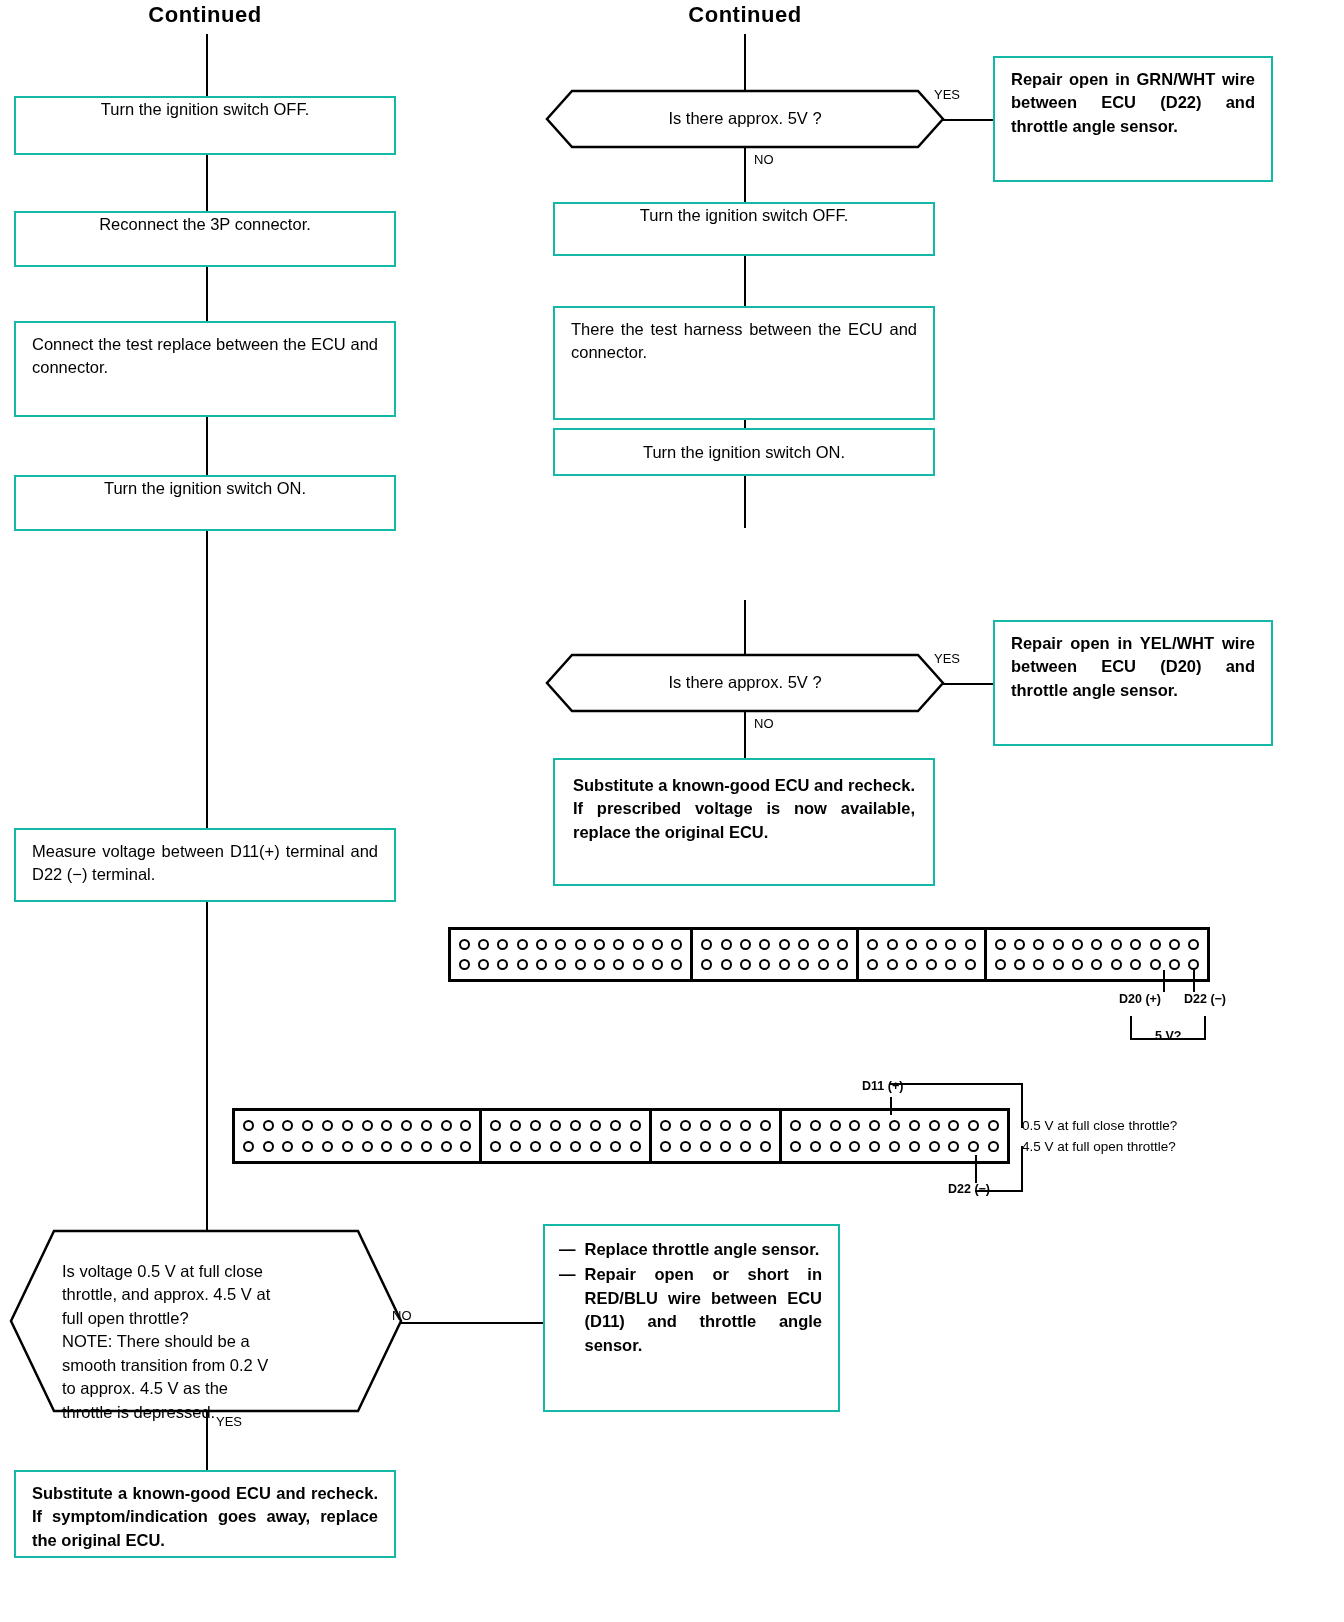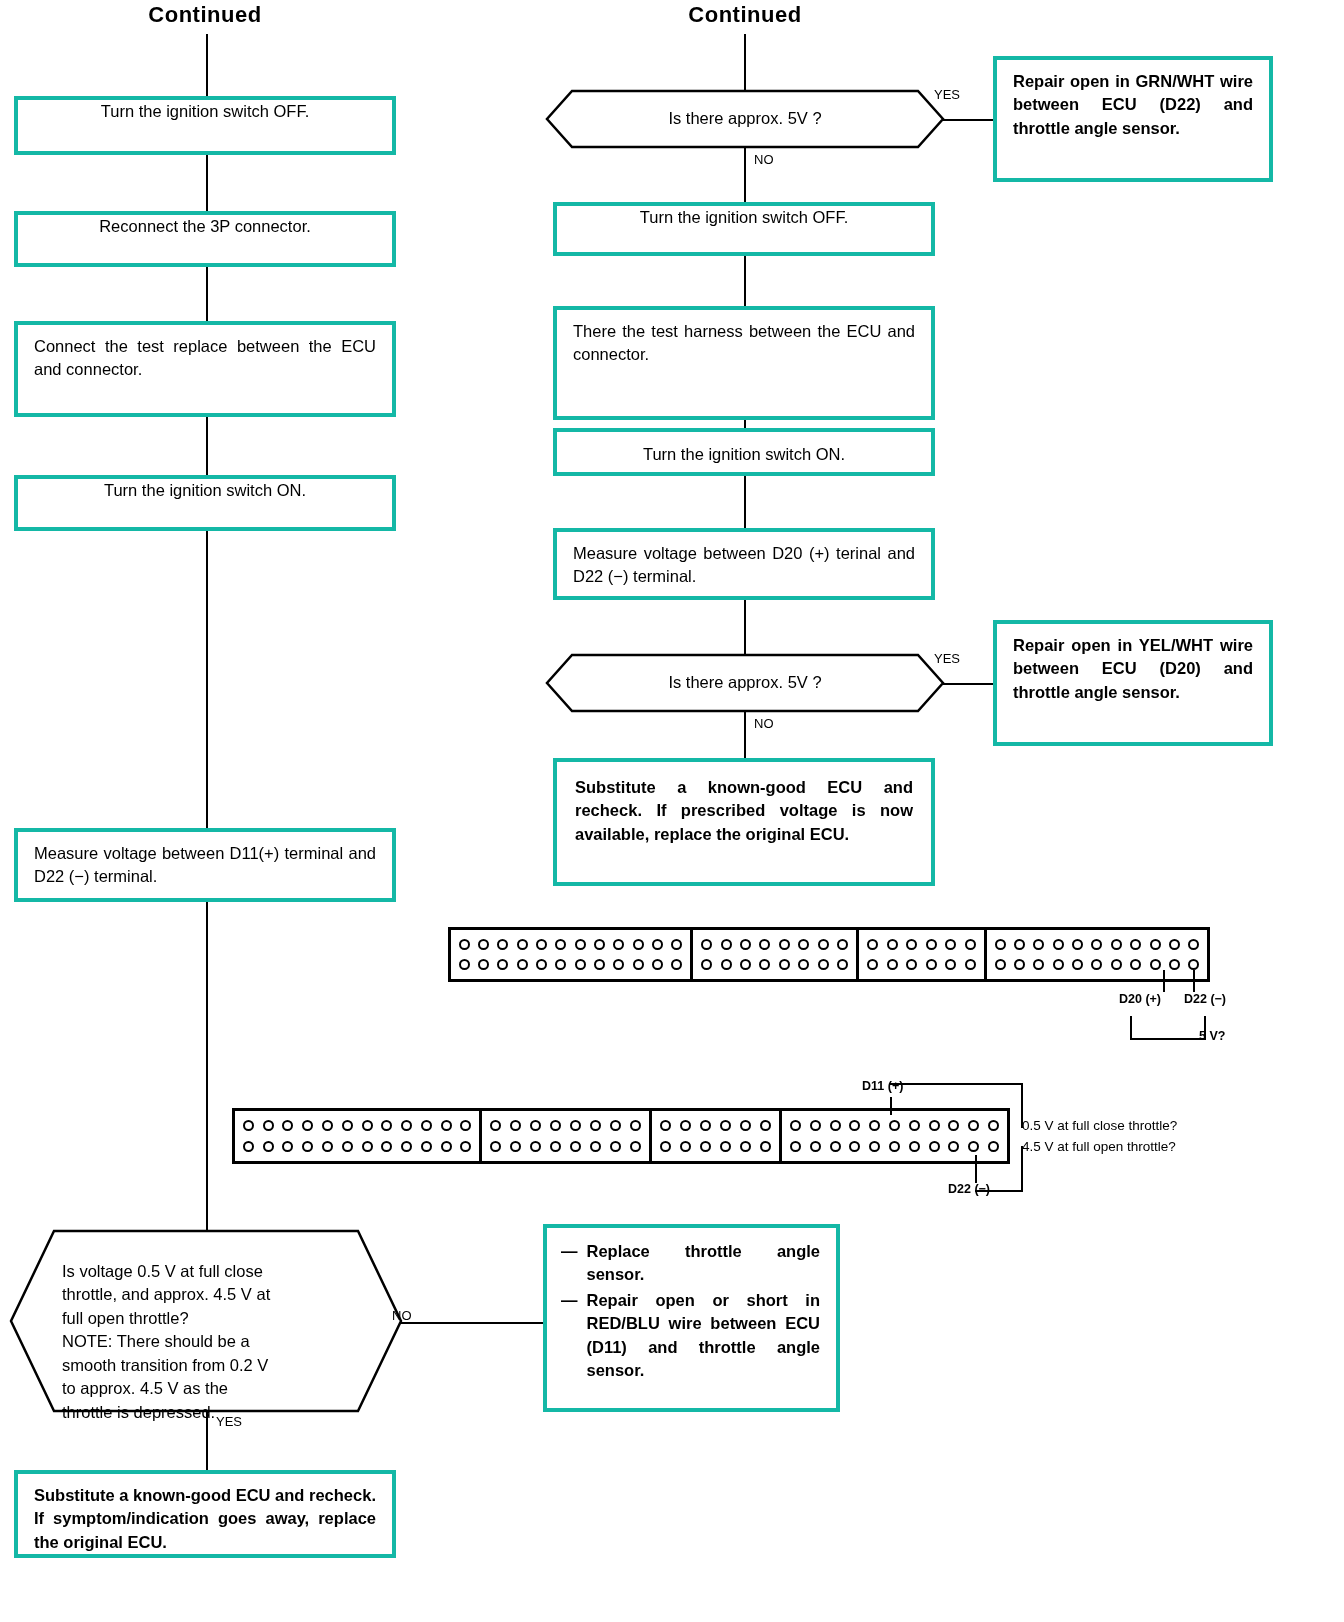--- a/index.html
+++ b/index.html
@@ -20,21 +20,21 @@
   .continued{
     font-size:22px;
     font-weight:bold;
     letter-spacing:.5px;
     text-align:center;
     white-space:nowrap;
   }
 
   
   .box{
-    border:4px solid #14b8a6;
+    border:2px solid #14b8a6;
     box-sizing:border-box;
     background:#fff;
     display:flex;
     align-items:flex-start;
     justify-content:flex-start;
   }
   .box-inner{
     padding:10px 16px;
     font-size:16.5px;
     line-height:1.42;
@@ -255,23 +255,20 @@
   </div>
 
   <div class="vline" style="left:744px;top:420px;height:8px;"></div>
 
   <div class="abs box center" style="left:553px;top:428px;width:382px;height:48px;">
     <div class="box-inner" style="padding-top:11px;">Turn the ignition switch ON.</div>
   </div>
 
   <div class="vline" style="left:744px;top:476px;height:52px;"></div>
 
-  <div class="abs box just" style="left:553px;top:528px;width:382px;height:72px;">
-    <div class="box-inner">Measure voltage between D20 (+) terinal and D22 (−) terminal.</div>
-  </div>
 
   <div class="vline" style="left:744px;top:600px;height:54px;"></div>
 
   <div class="hex" style="left:546px;top:654px;width:398px;height:58px;">
     <svg width="398" height="58" viewBox="0 0 398 58">
       <polygon points="26,1 372,1 397,29 372,57 26,57 1,29" fill="#fff" stroke="#000" stroke-width="2.5"></polygon>
     </svg>
     <div class="hex-text">Is there approx. 5V ?</div>
   </div>
 
@@ -389,21 +386,21 @@
       </div>
     </div>
   </div>
 
   <div class="tick" style="left:1163px;top:970px;height:22px;"></div>
   <div class="tick" style="left:1193px;top:970px;height:22px;"></div>
   <div class="pinlabel" style="left:1119px;top:992px;">D20 (+)</div>
   <div class="pinlabel" style="left:1184px;top:992px;">D22 (−)</div>
 
   <div class="brk" style="left:1130px;top:1016px;width:76px;height:24px;"></div>
-  <div class="brk-label" style="left:1199px;top:1029px;">5 V?</div>
+  <div class="brk-label" style="left:1155px;top:1029px;">5 V?</div>
 
   <div class="connector" style="left:232px;top:1108px;width:778px;height:56px;">
     <div class="conn-group" style="flex:12 1 0;">
       <div class="pin-row">
         <span class="pin"></span>
           <span class="pin"></span>
           <span class="pin"></span>
           <span class="pin"></span>
           <span class="pin"></span>
           <span class="pin"></span>

